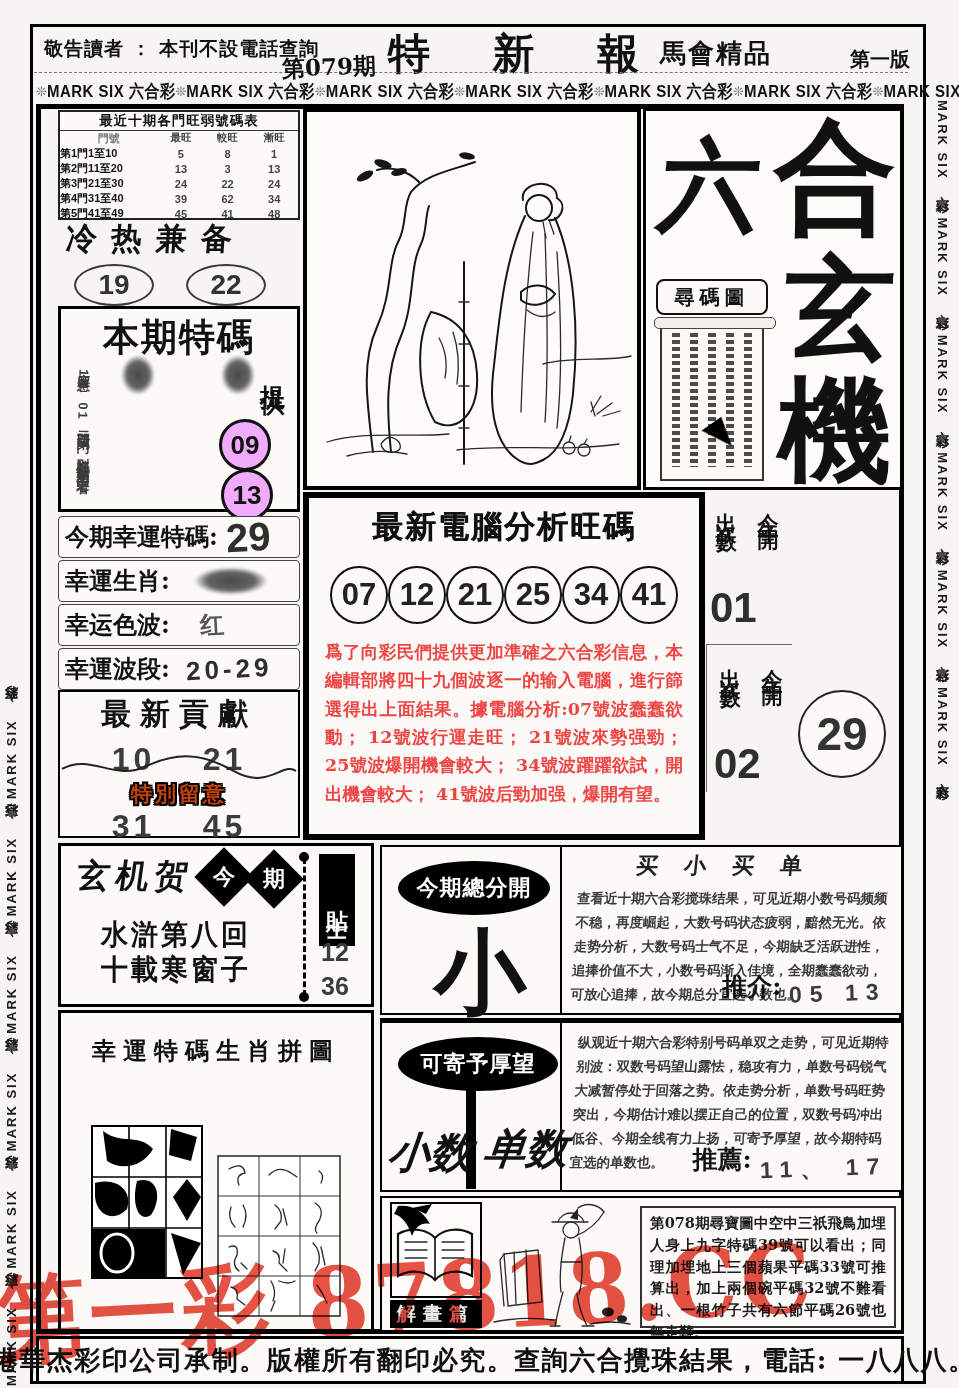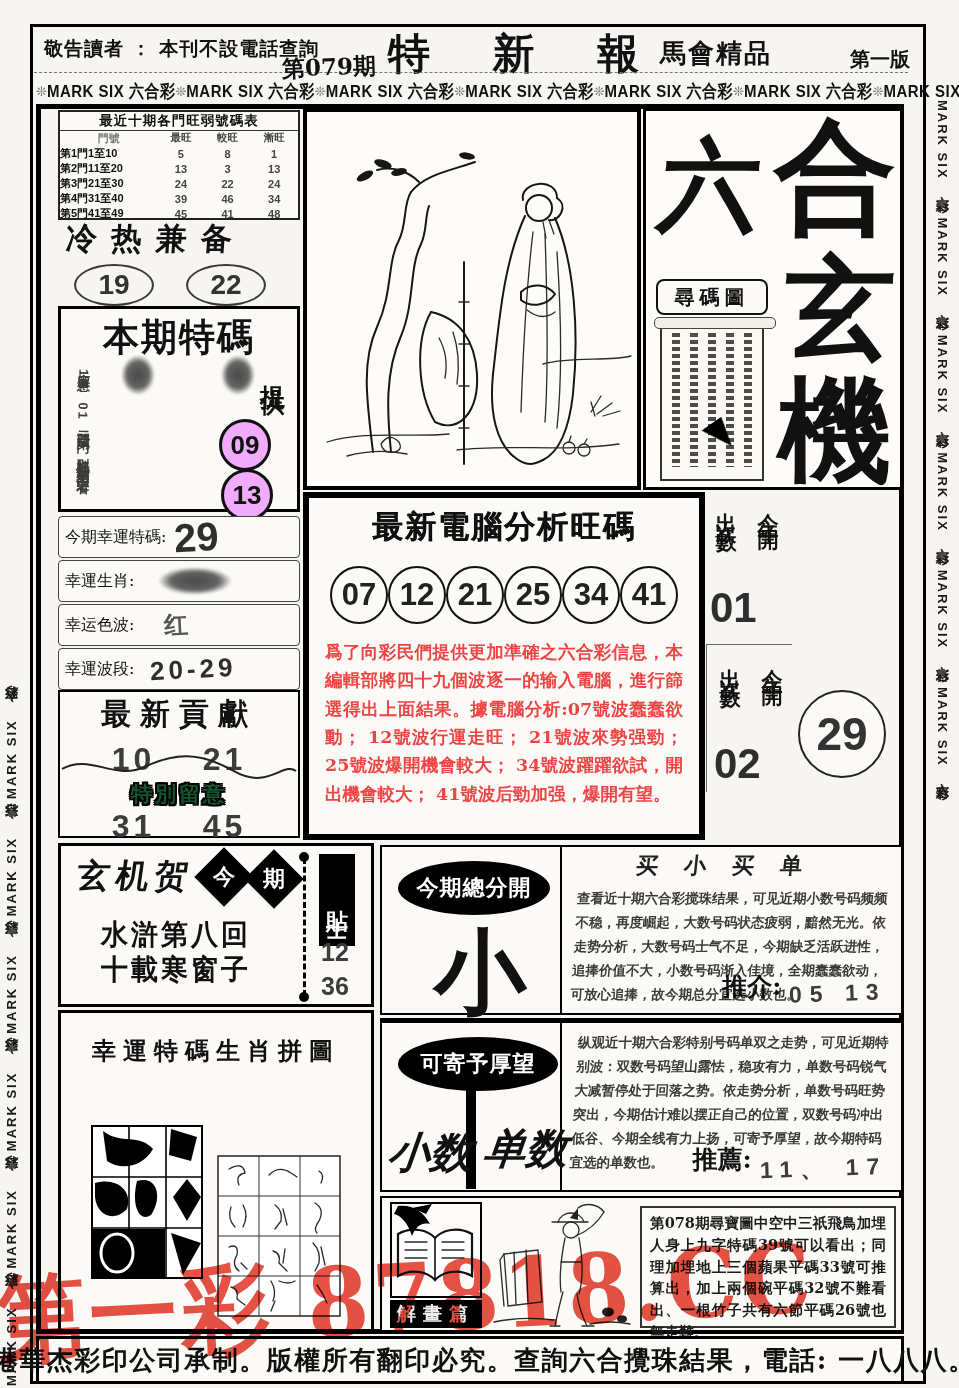--- a/index.html
+++ b/index.html
@@ -50,29 +50,29 @@
   
   .special-box { left:58px; top:306px; width:242px; height:206px; border:3px solid #000; background:#fbfaf7; }
   .special-title { text-align:center; font-size:36px; font-weight:900; letter-spacing:2px; margin-top:4px; transform: scaleY(1.05); }
   .provide { position:absolute; right:8px; top:56px; font-size:25px; font-weight:900; writing-mode:vertical-rl; letter-spacing:6px; }
   .note-cols { position:absolute; left:8px; top:54px; height:146px; writing-mode:vertical-rl; display:flex; }
   .note-col { writing-mode:vertical-rl; font-size:13px; color:#3c3c3c; margin:0 5px; font-weight:600; transform: rotate(1.5deg); letter-spacing:2px; }
   .circle-num { border:3px solid #111; border-radius:50%; width:52px; height:52px; display:flex; align-items:center; justify-content:center; font-size:26px; font-weight:800; background:#f0abfc; }
 
   
   .lucky-row { left:58px; width:242px; height:42px; border:1.5px solid #444; border-radius:4px; background:#fbfaf7; display:flex; align-items:center; padding:0 6px; }
-  .lucky-label { font-size:16px; font-weight:400; white-space:nowrap; }
+  .lucky-label { font-size:24px; font-weight:700; white-space:nowrap; }
   .hand { color:#2e2e2e; transform: rotate(-3deg); font-weight:700; }
   .smudge { background: radial-gradient(closest-side, #2b2b2b, #4a4a4a 65%, rgba(0,0,0,0)); border-radius:50%; filter: blur(1.2px); opacity:.85; }
 
   
   .contrib-box { left:58px; top:690px; width:242px; height:148px; border:2.5px solid #000; background:#fbfaf7; text-align:center; }
   .contrib-title { font-size:30px; font-weight:900; letter-spacing:9px; margin-top:2px; }
   .contrib-nums { font-size:32px; color:#3c3c3c; font-weight:700; letter-spacing:4px; display:flex; justify-content:space-around; padding:0 28px; }
-  .outline-text { font-size:21px; font-weight:900; color:#14532d; letter-spacing:3px;
+  .outline-text { font-size:21px; font-weight:900; color:#c2410c; letter-spacing:3px;
     text-shadow:-2px -2px 0 #000,2px -2px 0 #000,-2px 2px 0 #000,2px 2px 0 #000,0 -2px 0 #000,0 2px 0 #000,-2px 0 0 #000,2px 0 0 #000; }
 
   
   .congrats-box { left:58px; top:843px; width:316px; height:164px; border:3px solid #000; background:#fbfaf7; }
   .congrats-title { position:absolute; left:16px; top:8px; font-size:33px; font-weight:900; letter-spacing:6px; transform: skewX(-8deg); }
   .diamond { position:absolute; width:42px; height:42px; background:#000; transform: rotate(45deg); }
   .diamond span { position:absolute; inset:0; display:flex; align-items:center; justify-content:center; transform: rotate(-45deg); color:#fff; font-size:22px; font-weight:900; }
   .congrats-lines { position:absolute; left:40px; top:72px; font-size:27px; font-weight:900; letter-spacing:3px; line-height:1.25; transform: scaleY(1.05); }
   .dash-line { position:absolute; left:242px; top:12px; height:138px; border-left:3px dashed #000; }
   .dash-dot { position:absolute; width:10px; height:10px; background:#000; border-radius:50%; left:238px; }
@@ -207,21 +207,21 @@
   </div>
   <div class="hot-row">
     <span class="hot-gate">第3門21至30</span>
     <span class="hot-cell">24</span>
     <span class="hot-cell">22</span>
     <span class="hot-cell">24</span>
   </div>
   <div class="hot-row">
     <span class="hot-gate">第4門31至40</span>
     <span class="hot-cell">39</span>
-    <span class="hot-cell">46</span>
+    <span class="hot-cell">62</span>
     <span class="hot-cell">34</span>
   </div>
   <div class="hot-row">
     <span class="hot-gate">第5門41至49</span>
     <span class="hot-cell">45</span>
     <span class="hot-cell">41</span>
     <span class="hot-cell">48</span>
   </div>
 </div>
 

